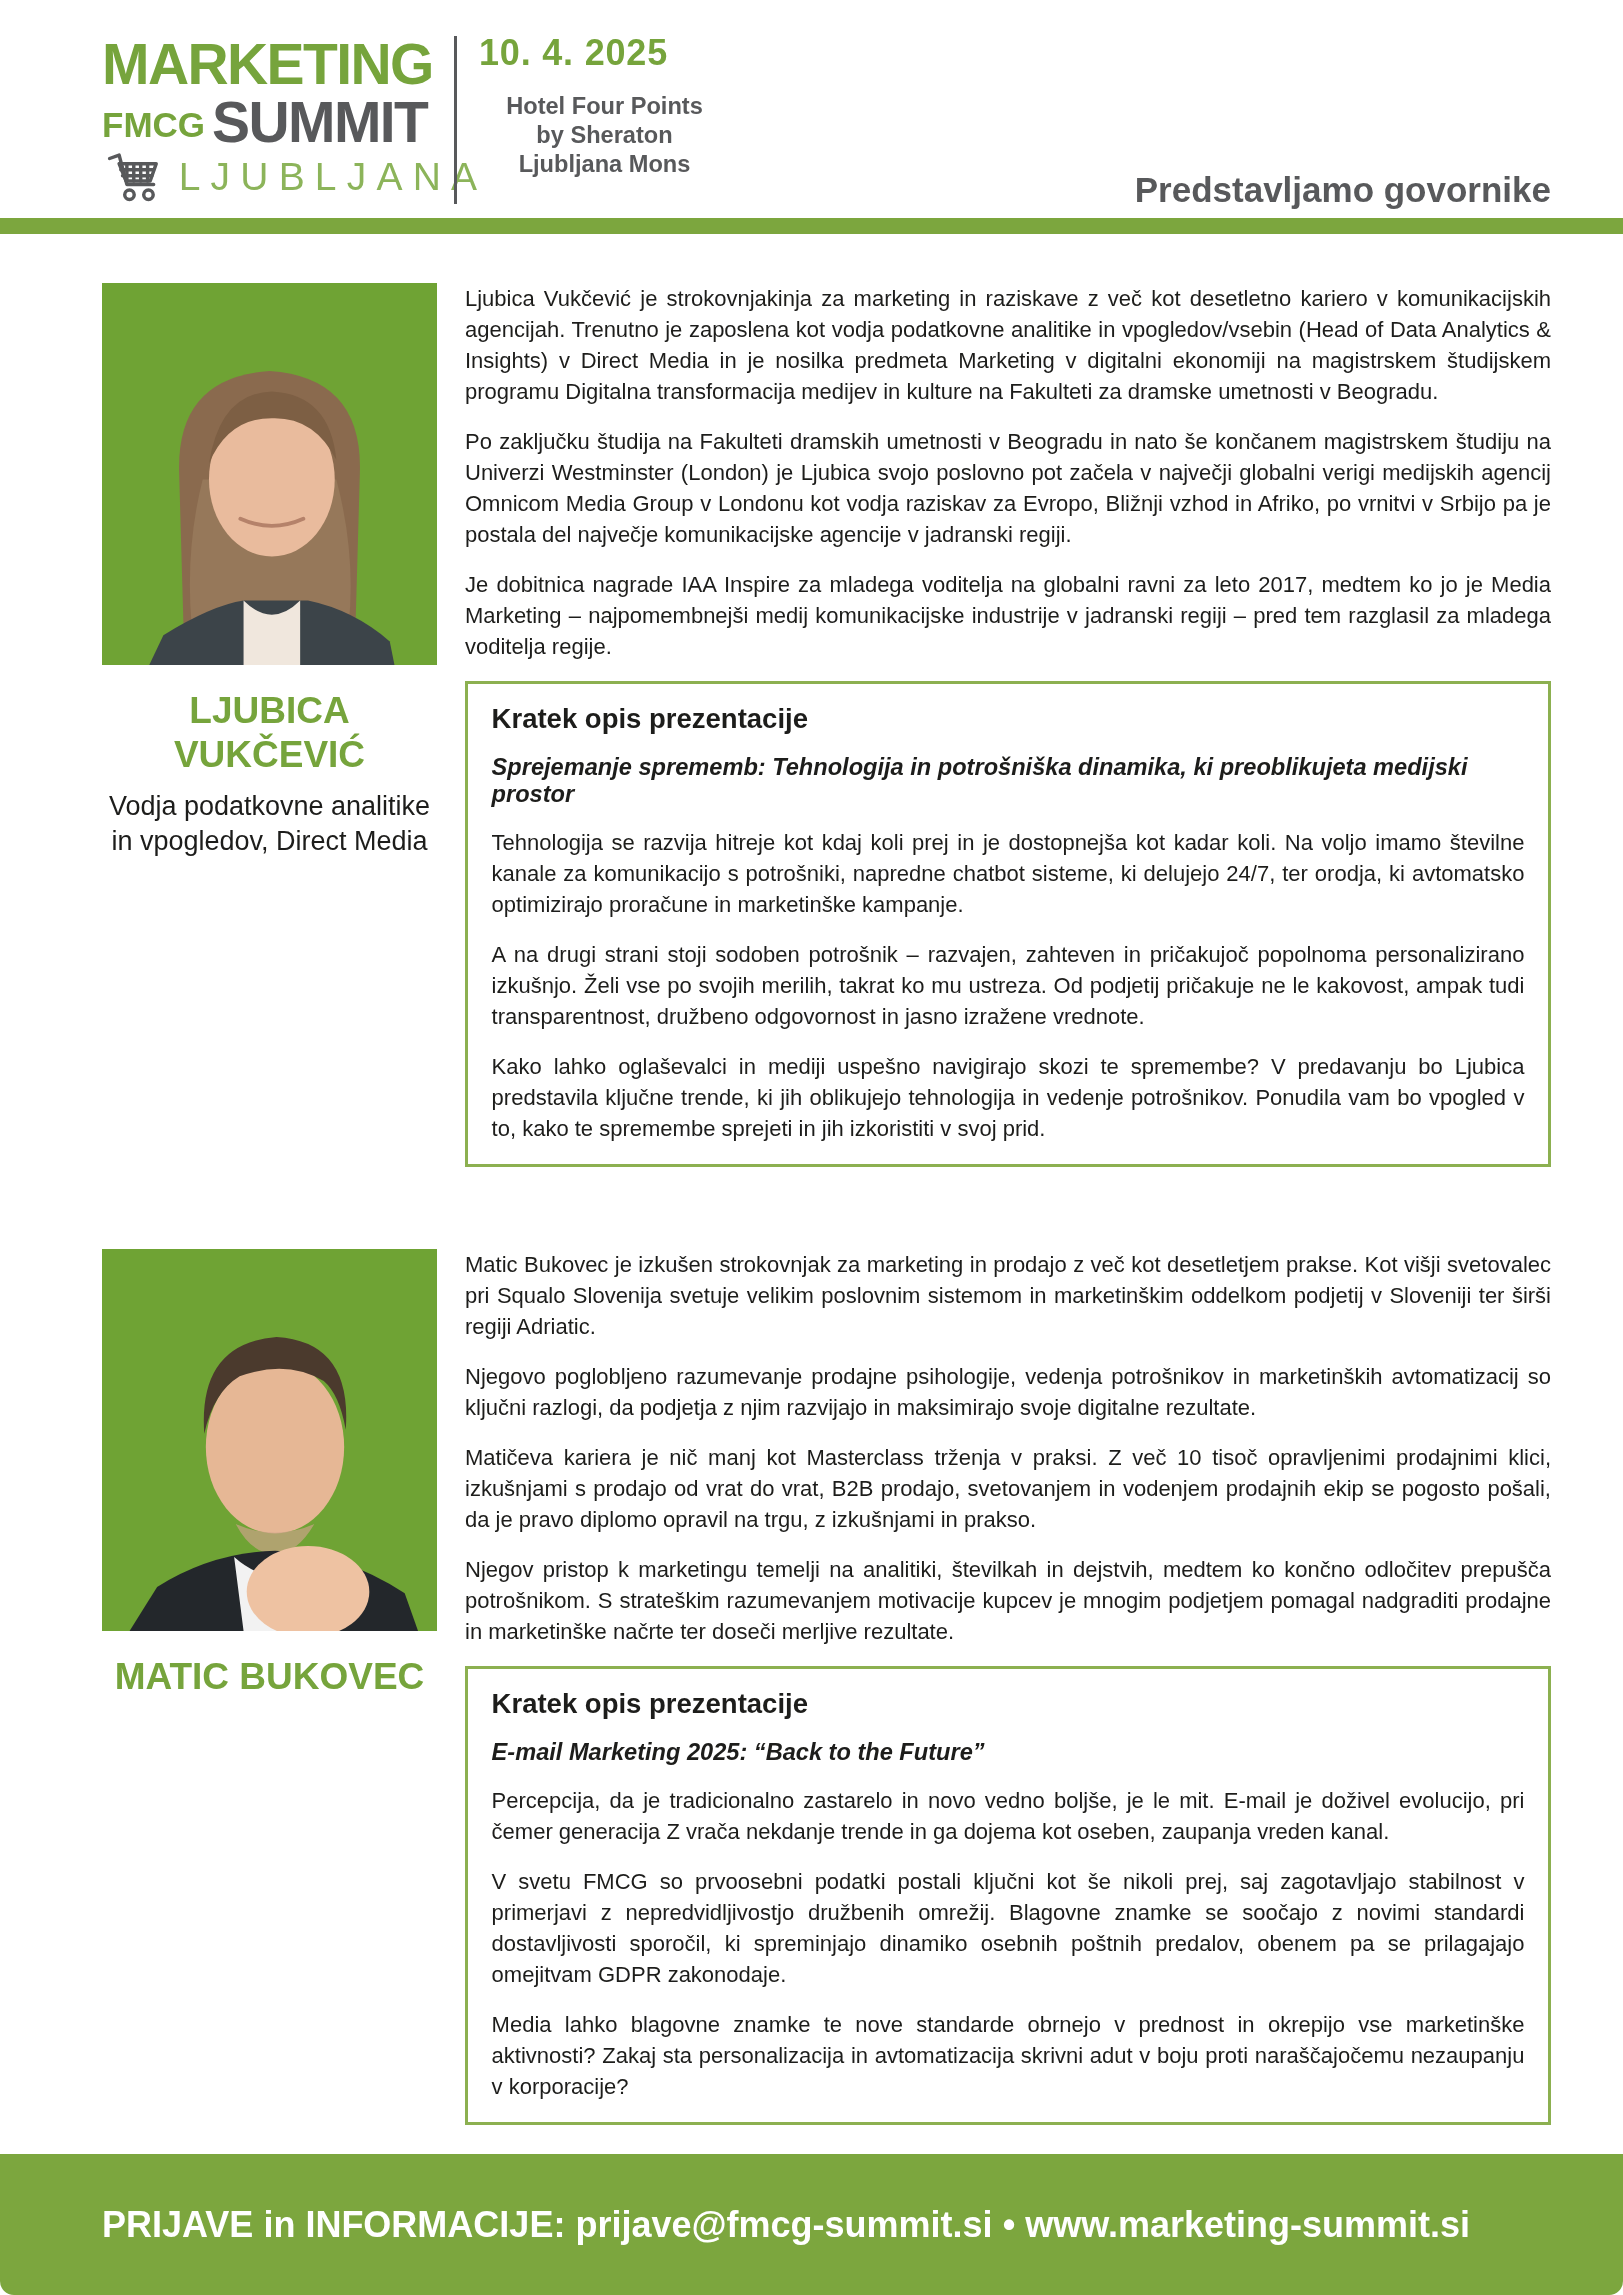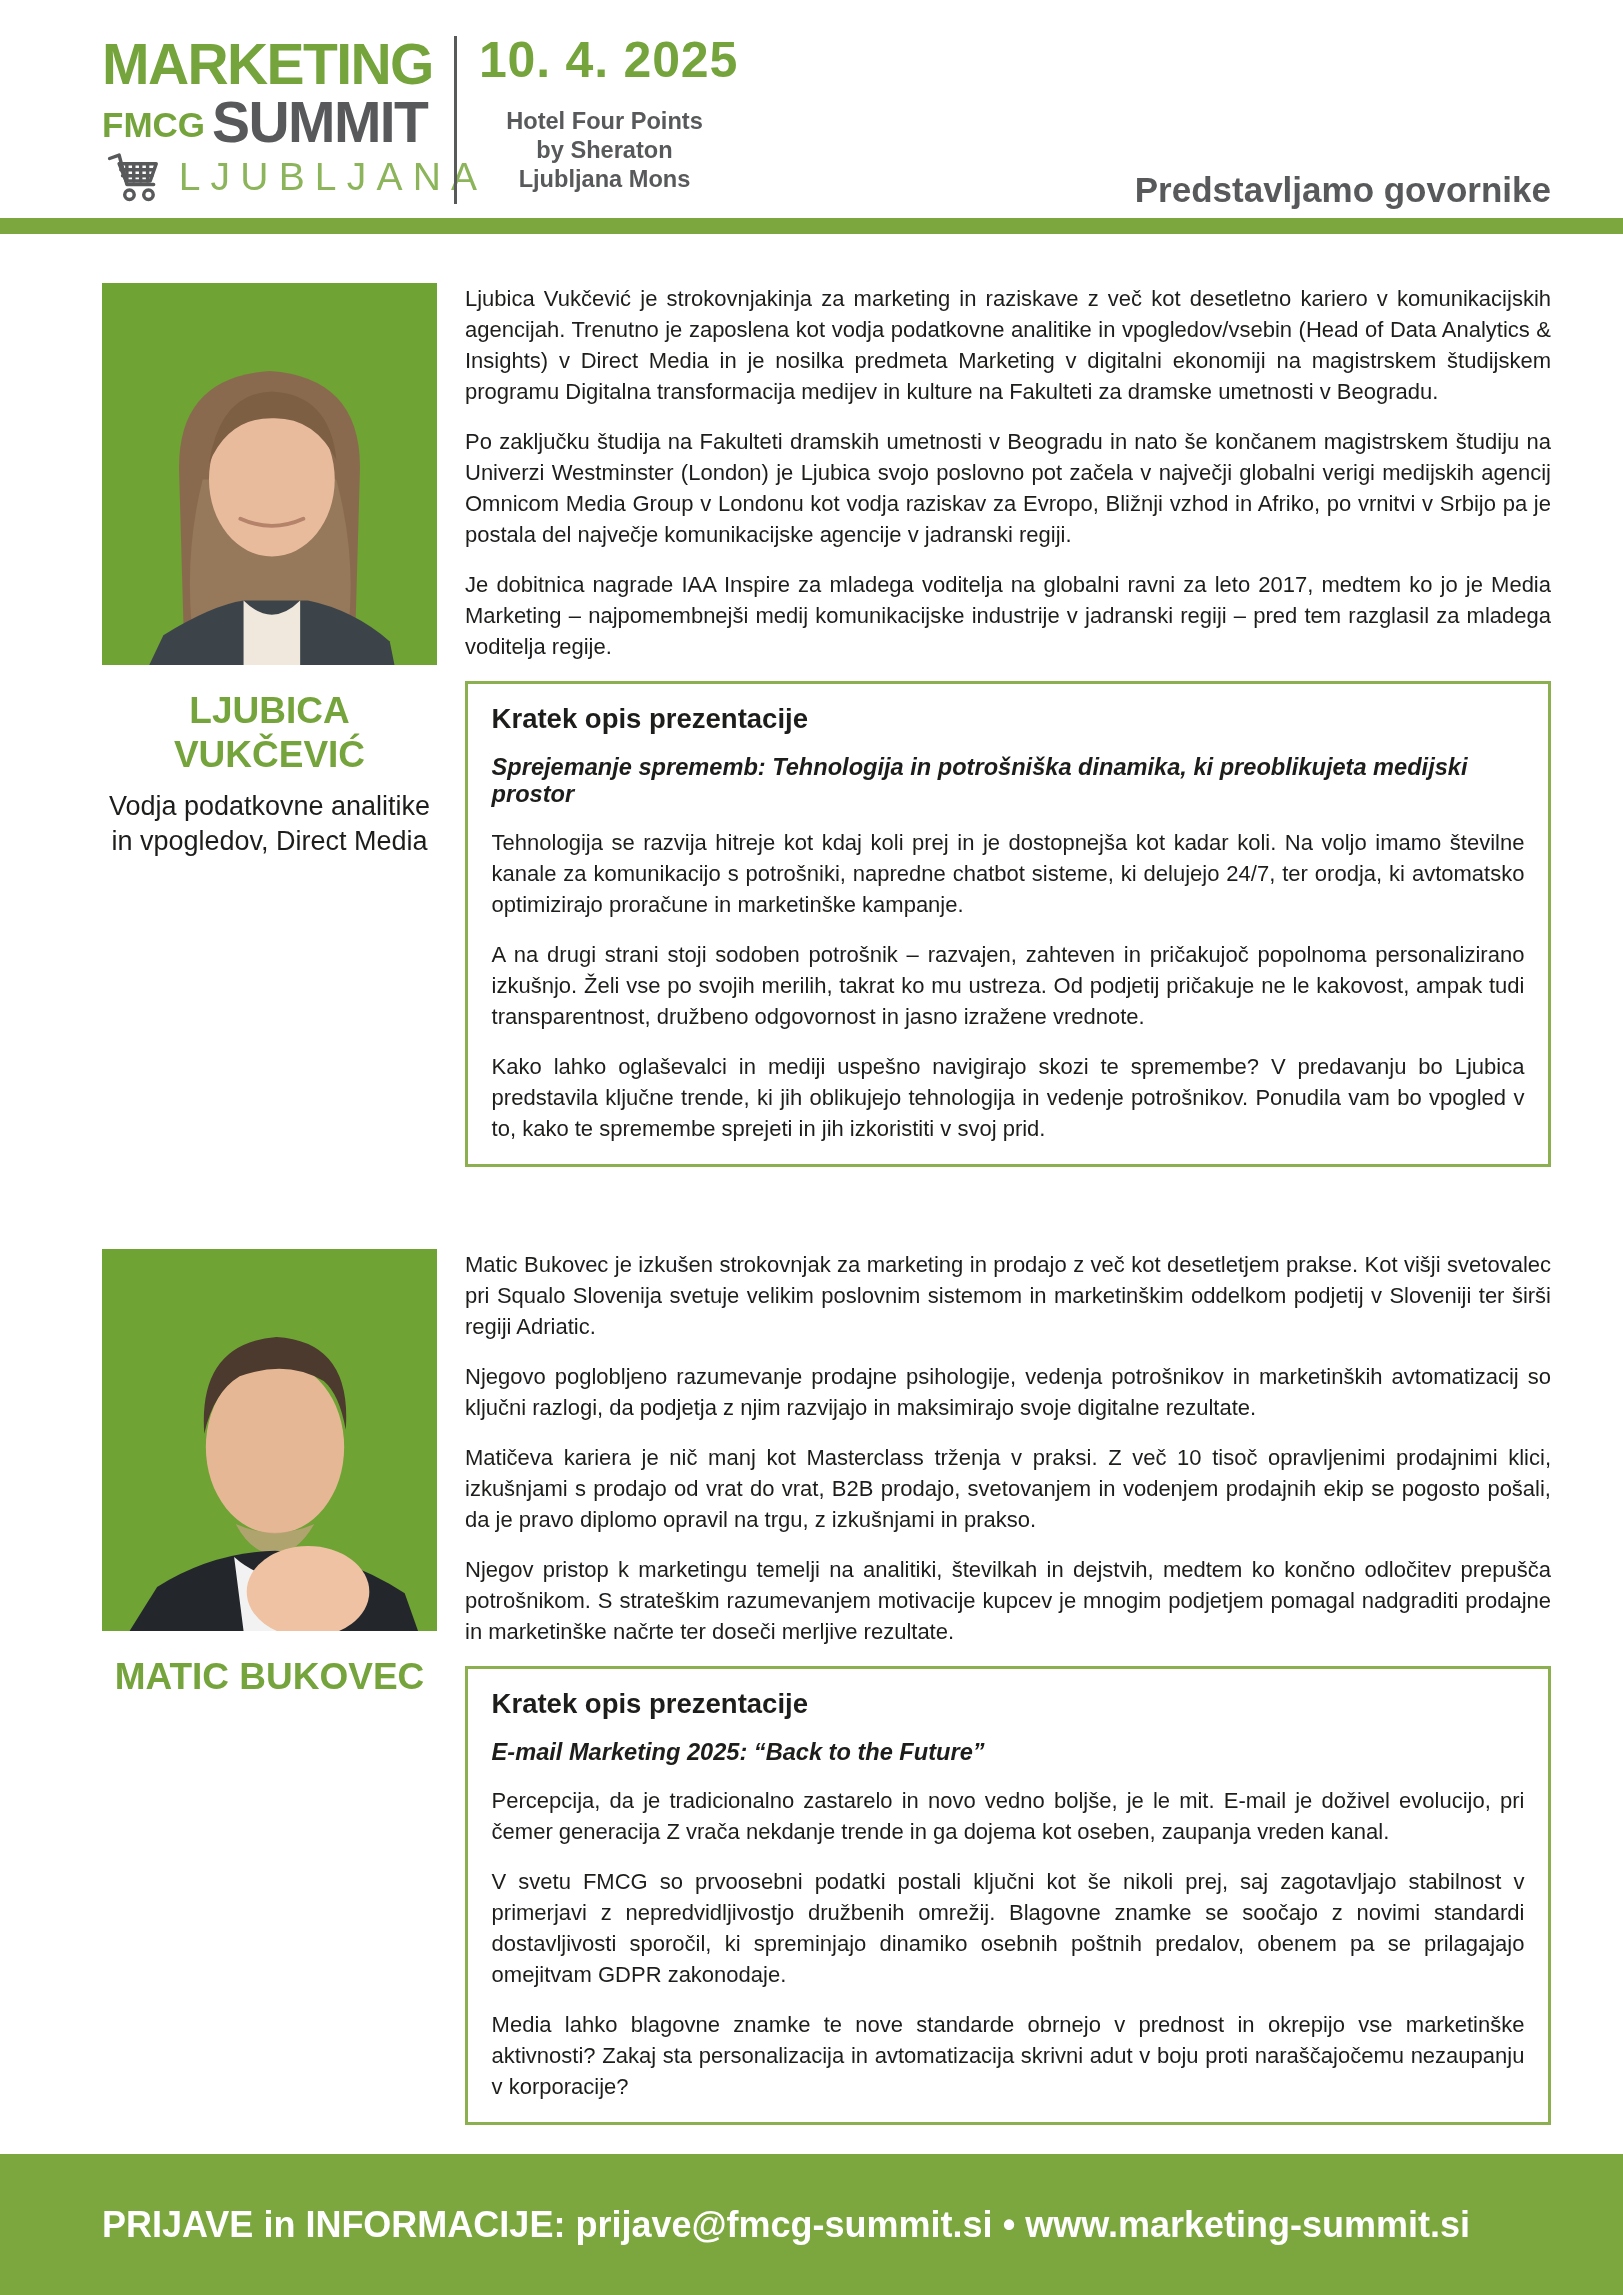--- a/index.html
+++ b/index.html
@@ -7,36 +7,36 @@
     --city-green:#8CB45A;
     --band-green:#7CA63E;
     --photo-green:#6FA334;
     --box-border:#8CB050;
     --gray:#58595B;
     --text:#1d1d1b;
   }
   html,body{margin:0;padding:0;background:#fff;}
   .page{
     position:relative;width:1623px;height:2295px;background:#fff;
-    font-family:"Liberation Sans",sans-serif;color:var(--text);overflow:hidden;
+    font-family:"Liberation Sans",sans-serif;color:var(--text);overflow:hidden;border-radius:14px;
   }
 
   
   .header{position:absolute;top:33px;left:102px;right:72px;height:182px;}
   .logo{position:absolute;left:0;top:3.1px;width:349px;}
   .logo-marketing{font-size:57px;font-weight:800;color:var(--green);letter-spacing:-1.6px;line-height:1;}
   .logo-row2{display:flex;align-items:flex-end;gap:7px;margin-top:6.3px;}
   .logo-fmcg{font-size:35px;font-weight:800;color:var(--green);line-height:1;padding-bottom:3.9px;}
   .logo-summit{font-size:57px;font-weight:800;color:var(--gray);letter-spacing:-1.6px;line-height:0.82;}
   .logo-row3{display:flex;align-items:center;gap:12.6px;margin-top:3.1px;margin-left:3.1px;}
   .cart-icon{width:61px;height:57px;flex:none;}
   .logo-city{font-size:39px;font-weight:400;color:var(--city-green);letter-spacing:10.2px;line-height:1.2;}
   .header-divider{position:absolute;left:352px;top:3.1px;width:3.1px;height:168px;background:var(--gray);}
   .event-info{position:absolute;left:377px;top:0;width:267px;}
-  .event-date{font-size:50px;font-weight:800;color:var(--green);letter-spacing:0.8px;line-height:1.1;}
+  .event-date{font-size:36px;font-weight:800;color:var(--green);letter-spacing:0.8px;line-height:1.1;}
   .event-venue{margin-top:19px;width:251px;text-align:center;font-size:23.6px;font-weight:700;color:var(--gray);line-height:29px;}
   .tagline{position:absolute;right:0;bottom:4.7px;font-size:35px;font-weight:700;color:var(--gray);}
 
   .rule{position:absolute;top:218px;left:0;width:100%;height:15.7px;background:var(--band-green);}
 
   
   .speaker{position:absolute;left:102px;right:72px;display:flex;gap:28px;}
   .speaker.s1{top:283px;}
   .speaker.s2{top:1249px;}
   .side{width:335px;flex:none;}

